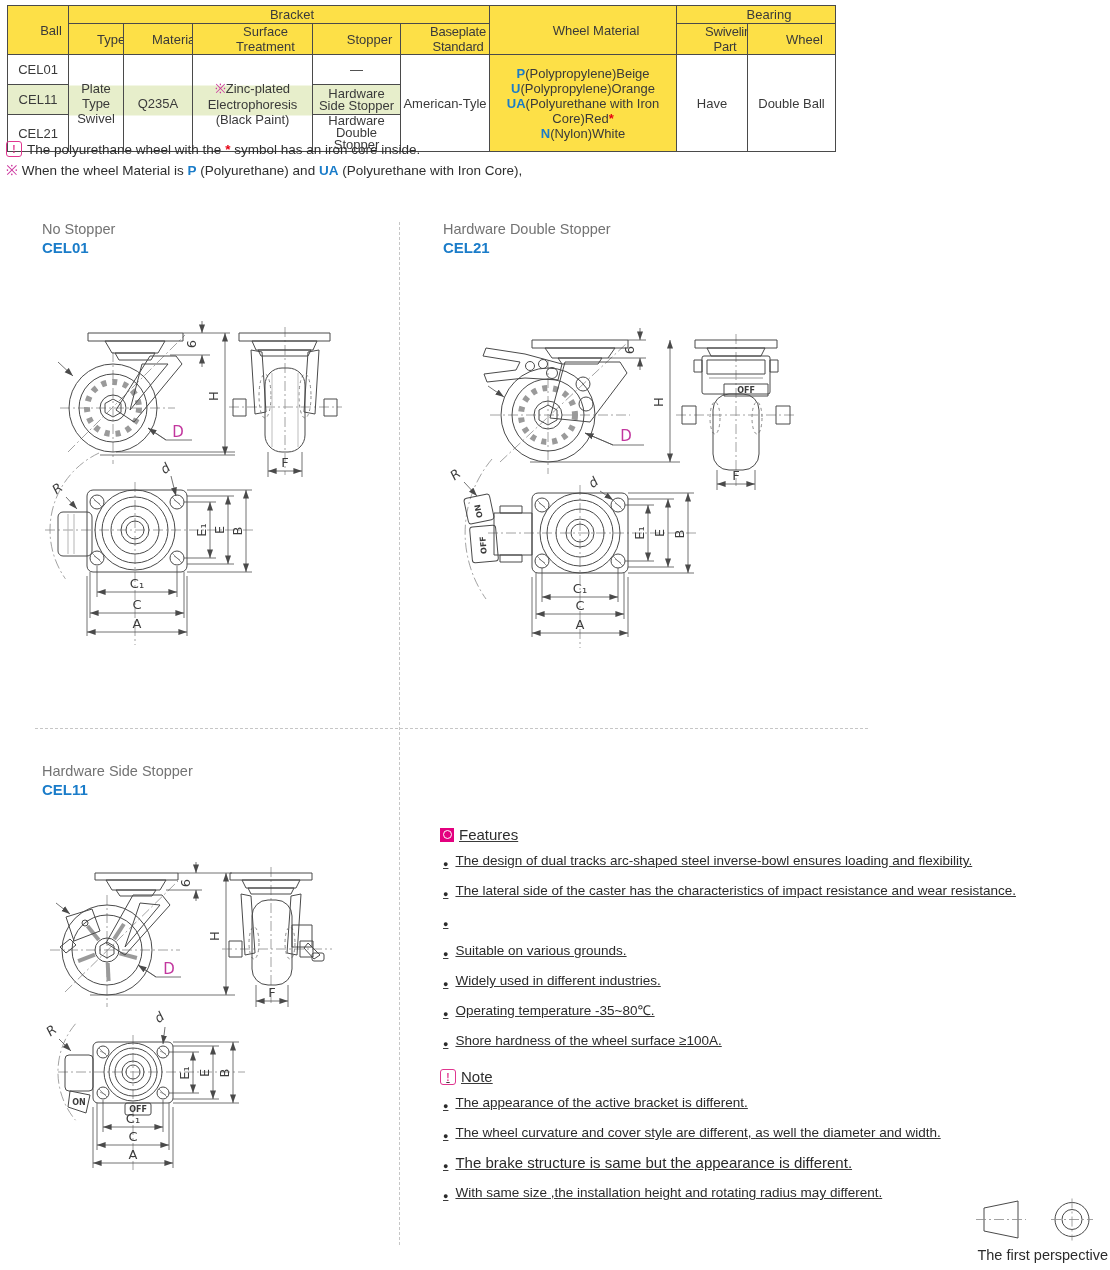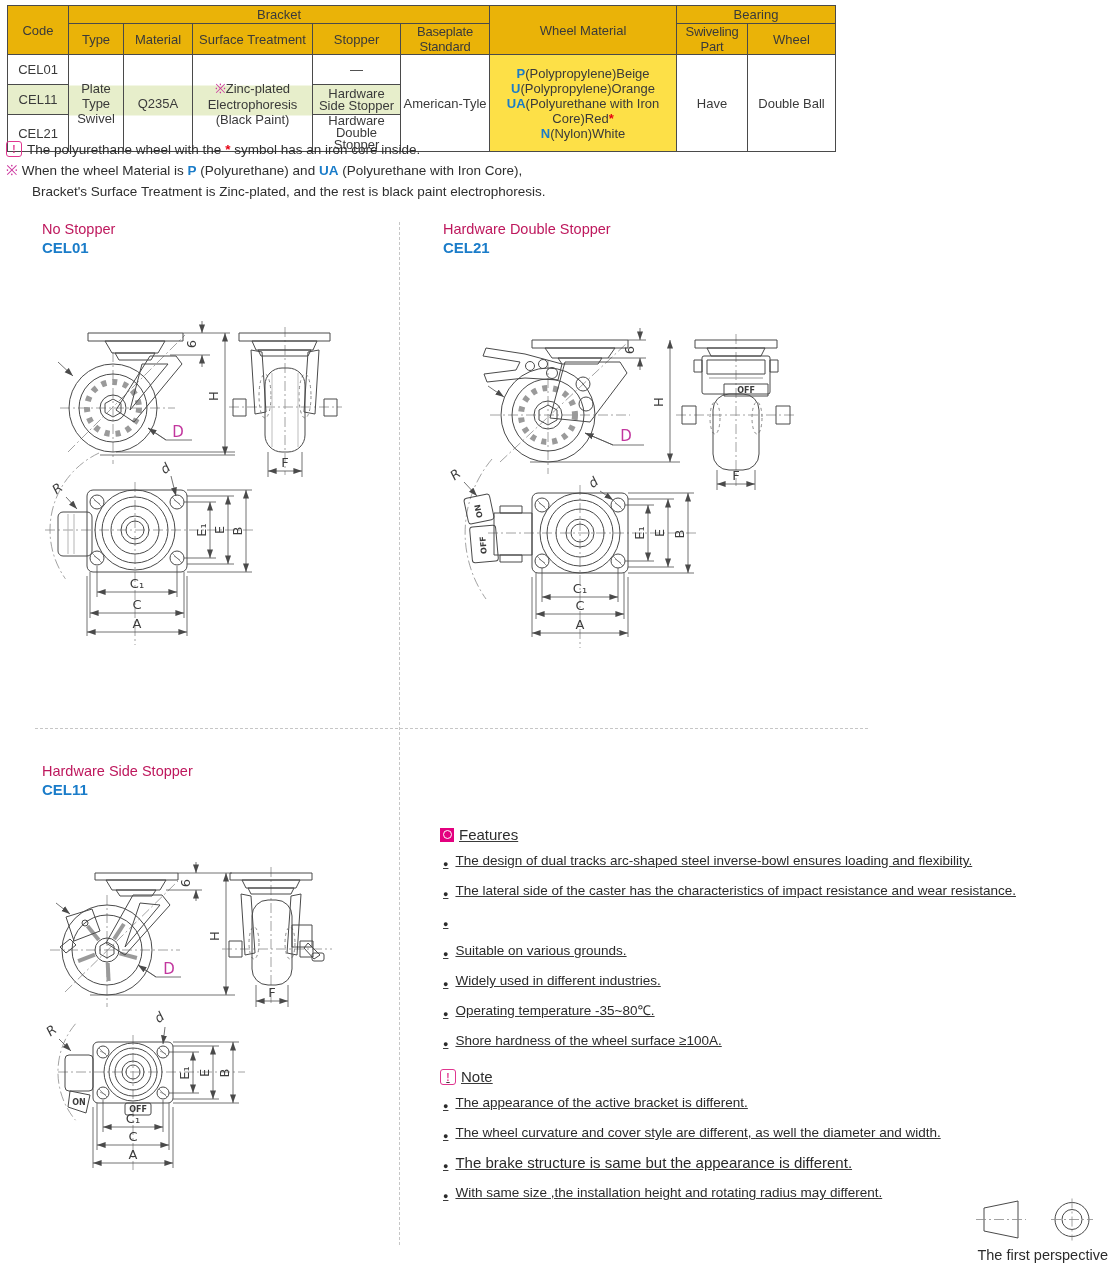--- a/index.html
+++ b/index.html
@@ -4,21 +4,21 @@
 <style>
   html,body{margin:0;padding:0;background:#fff;}
   #canvas{position:relative;width:1110px;height:1270px;background:#fff;
           font-family:"Liberation Sans",sans-serif;color:#3a3a3a;overflow:hidden;}
 
   
   table.spec{position:absolute;left:7px;top:5px;width:828px;border-collapse:collapse;
              table-layout:fixed;border:1.5px solid #4a4a4a;}
   table.spec th,table.spec td{border:1px solid #4a4a4a;text-align:center;vertical-align:middle;
              font-size:13px;font-weight:normal;padding:0 2px;color:#3a3a3a;overflow:hidden;}
-  table.spec thead th{background:#eab308;}
+  table.spec thead th{background:#fde047;padding-left:28px;}
   tr.hrow1{height:18px;} tr.hrow2{height:22px;}
   tr.brow1{height:30px;} tr.brow2{height:30px;} tr.brow3{height:28px;}
   th.code-h{color:#b13a9e;font-size:14px;}
   th.small{font-size:10.5px;letter-spacing:-0.2px;}
   td.code{color:#1a7cc9;font-weight:bold;font-size:14.5px;}
   td.hl{background:#e7eecb;}
   td.gband{background:linear-gradient(to bottom,#fff 0,#fff 30px,#e7eecb 30px,#e7eecb 60px,#fff 60px);border-radius:7px;}
   td.stop-sm{font-size:10.5px;line-height:12px;}
   td.wheelmat{text-align:left;padding-left:7px;font-size:10.5px;line-height:15px;background:#fde047;}
   .blue{color:#1a7cc9;font-weight:bold;}
@@ -28,21 +28,21 @@
   
   .notes{position:absolute;left:6px;top:140px;font-size:13.5px;line-height:19px;color:#2e2e2e;}
   .nrow{display:flex;align-items:flex-start;margin-bottom:2px;}
   .nicon{display:inline-flex;align-items:center;justify-content:center;width:14px;height:14px;
          border:1.6px solid #e0368f;border-radius:3px;color:#e0368f;font-weight:bold;font-size:10px;
          margin:1px 5px 0 0;flex:0 0 auto;}
   .nmark{color:#cd3aa0;font-size:14px;margin-right:4px;}
   .nindent{margin-left:26px;}
 
   
-  .sec-title{position:absolute;font-size:14.5px;color:#be185d;}
+  .sec-title{position:absolute;font-size:14.5px;color:#737373;}
   .sec-code{position:absolute;font-size:15px;font-weight:bold;color:#1a7cc9;}
   .div-v{position:absolute;left:399px;top:222px;height:1023px;border-left:1px dashed #c6c6c6;}
   .div-h{position:absolute;left:35px;top:728px;width:833px;border-top:1px dashed #c6c6c6;}
 
   
   svg.draw{position:absolute;}
   .ol{stroke:#4a4a4a;stroke-width:1;fill:none;stroke-linejoin:round;}
   .cl{stroke:#8a8a8a;stroke-width:0.8;stroke-dasharray:10 3 2 3;fill:none;}
   .dim{stroke:#4f4f4f;stroke-width:0.8;fill:none;}
   .hatch{stroke:#6a6a6a;stroke-width:0.7;}
@@ -79,21 +79,21 @@
         <col style="width:69px">
       <col style="width:120px">
         <col style="width:88px">
         <col style="width:89px">
       <col style="width:187px">
         <col style="width:71px">
         <col style="width:88px">
     </colgroup>
     <thead>
       <tr class="hrow1">
-        <th rowspan="2" class="code-h">Code</th>
+        <th rowspan="2" class="code-h">Ball</th>
         <th colspan="5">Bracket</th>
         <th rowspan="2">Wheel Material</th>
         <th colspan="2">Bearing</th>
       </tr>
       <tr class="hrow2">
         <th>Type</th>
         <th>Material</th>
         <th>Surface Treatment</th>
         <th>Stopper</th>
         <th class="small">Baseplate Standard</th>
@@ -131,23 +131,20 @@
 
   <div class="notes">
     <div class="nrow">
       <span class="nicon">!</span>
       <span><span>The polyurethane wheel with the </span><span class="red">*</span><span> symbol has an iron core inside.</span></span>
     </div>
     <div class="nrow">
       <span class="nmark">※</span>
       <span><span>When the wheel Material is </span><span class="blue">P</span><span> (Polyurethane) and </span><span class="blue">UA</span><span> (Polyurethane with Iron Core),</span></span>
     </div>
-    <div class="nrow nindent">
-      <span>Bracket's Surface Treatment is Zinc-plated, and the rest is black paint electrophoresis.</span>
-    </div>
   </div>
 
   <div class="div-v"></div>
   <div class="div-h"></div>
 
   <div class="sec-title" style="left:42px;top:221px;">No Stopper</div>
   <div class="sec-code" style="left:42px;top:239px;">CEL01</div>
   <div class="sec-title" style="left:443px;top:221px;">Hardware Double Stopper</div>
   <div class="sec-code" style="left:443px;top:239px;">CEL21</div>
   <div class="sec-title" style="left:42px;top:763px;">Hardware Side Stopper</div>

